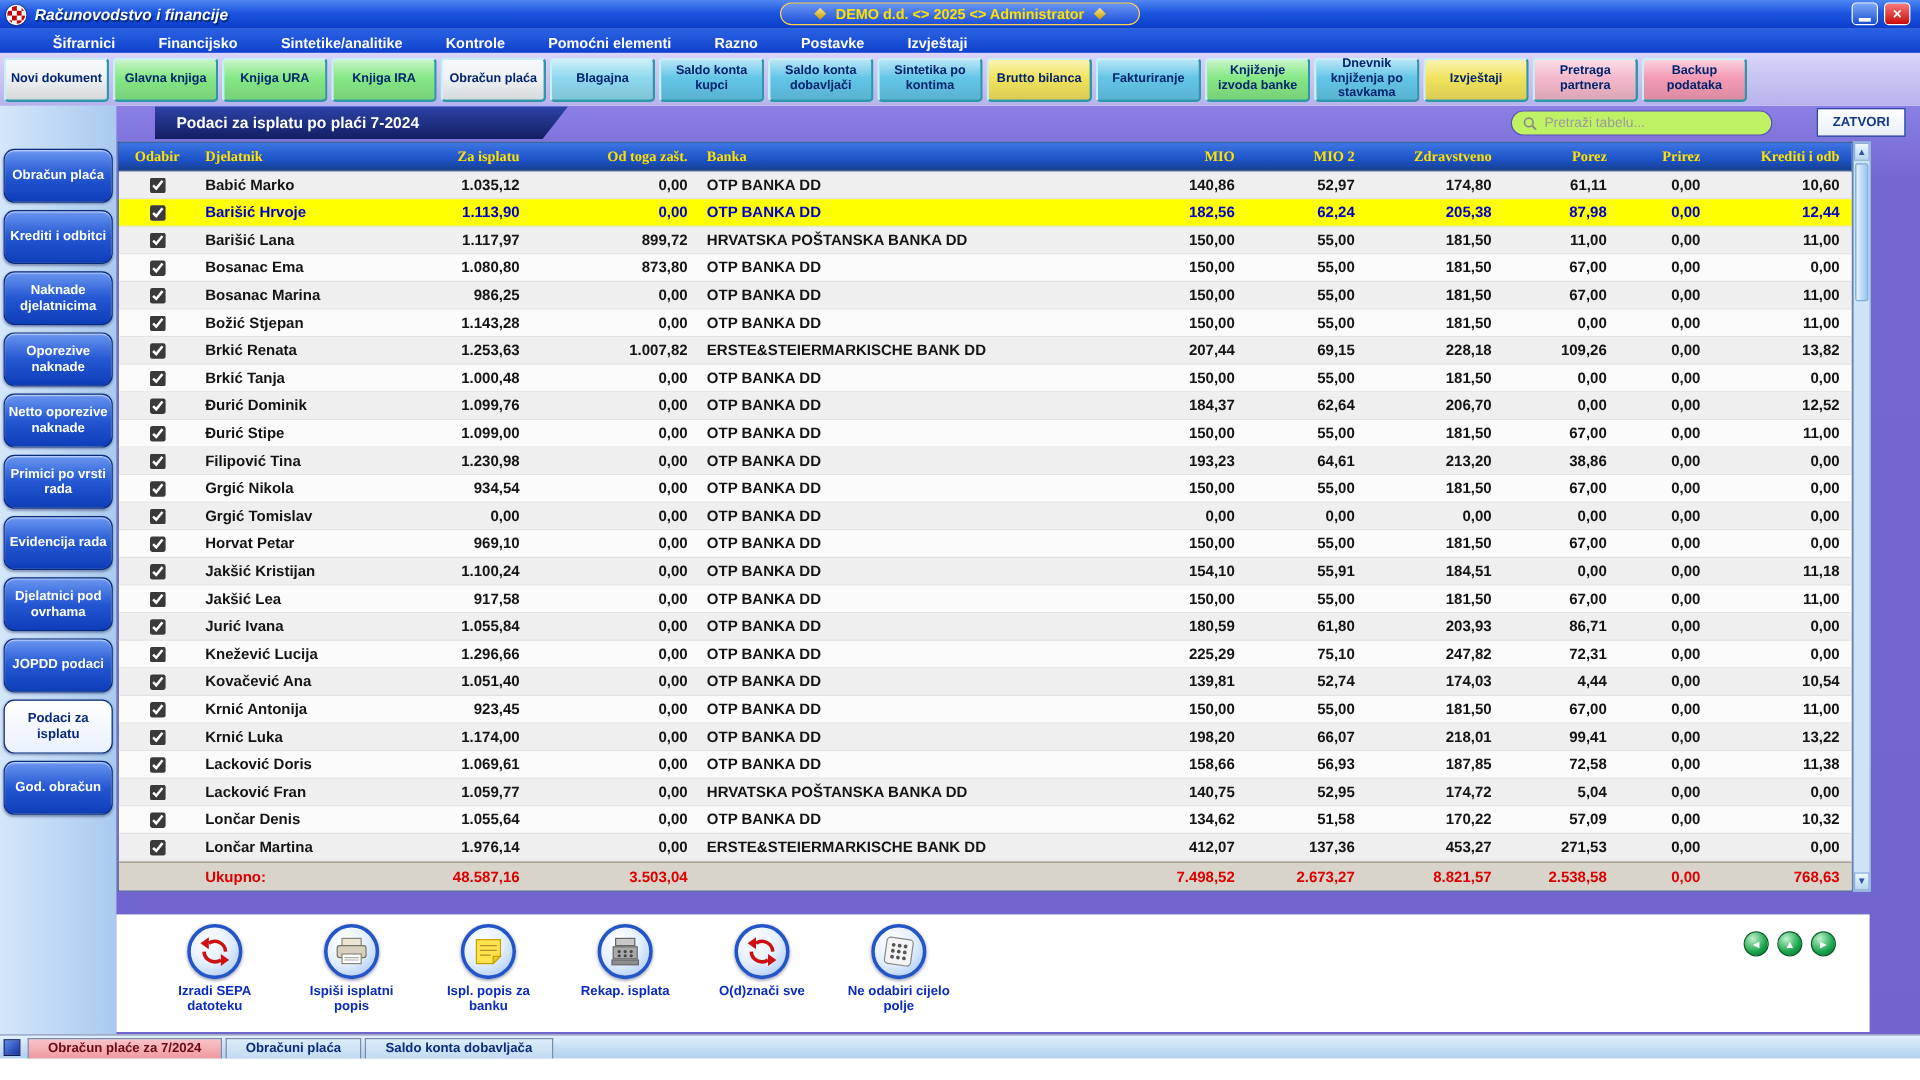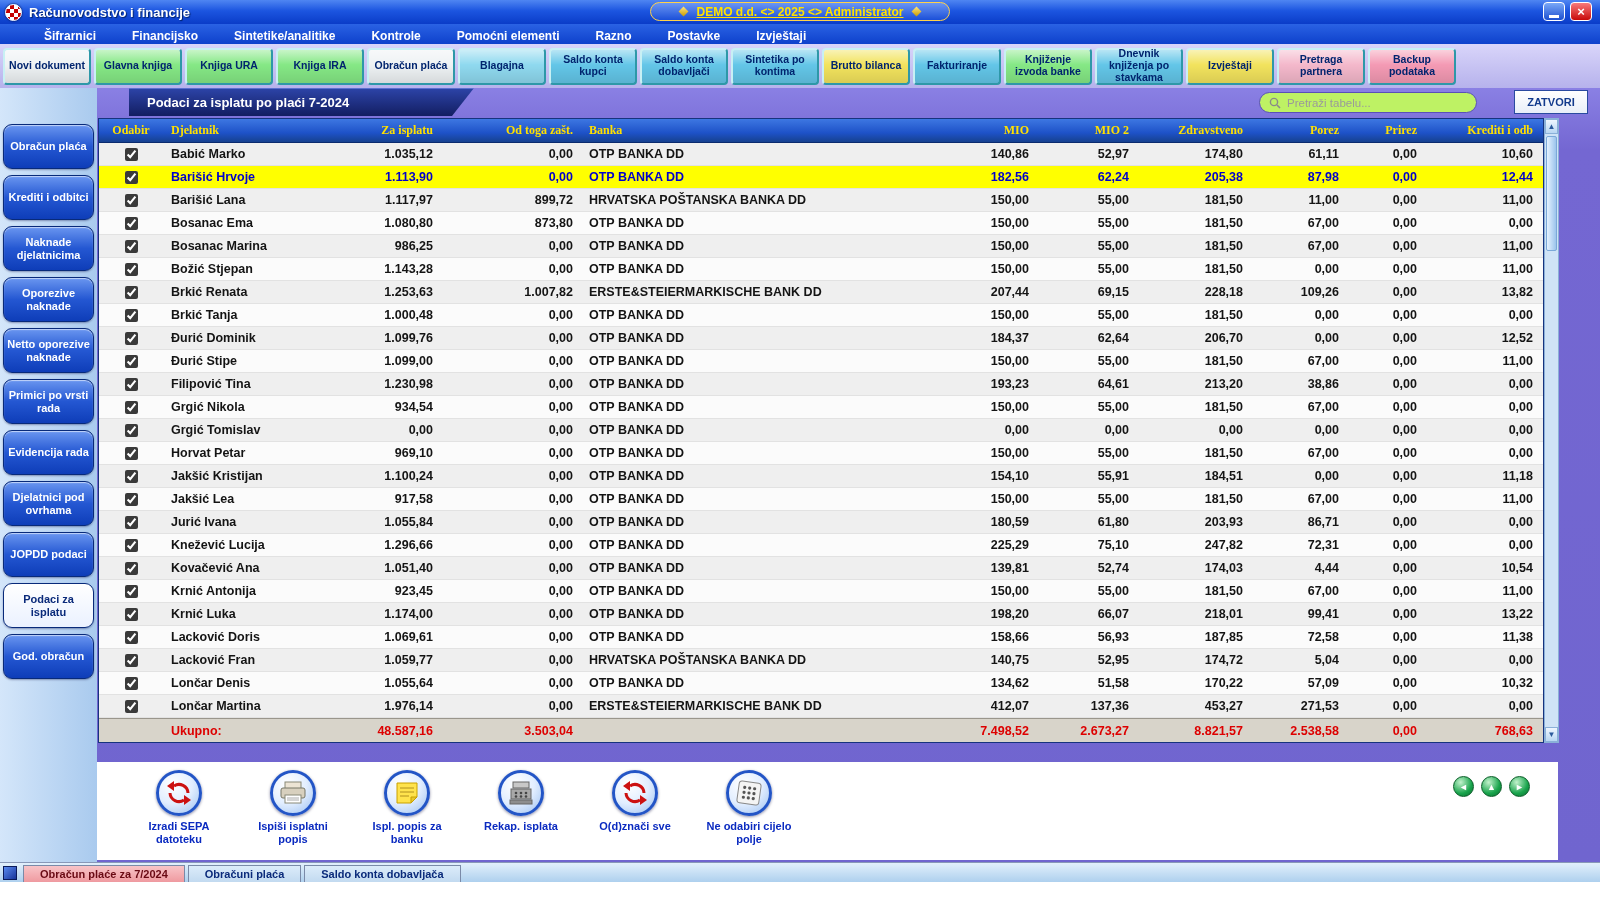--- a/index.html
+++ b/index.html
@@ -6,28 +6,28 @@
   html,body { width:1600px; height:900px; overflow:hidden; }
   body { font-family:"Liberation Sans","DejaVu Sans",sans-serif; background:#ffffff; position:relative; }
 
   
   .titlebar { position:absolute; top:0; left:0; width:1600px; height:24px;
     background:linear-gradient(180deg,#4f86f2 0%,#1c55e0 45%,#0a3cc8 100%);
     display:flex; align-items:center; padding:0 5px; z-index:30; }
   .app-icon { width:17px; height:17px; border-radius:50%; flex:0 0 auto;
     background:repeating-conic-gradient(#c40000 0% 25%, #ffffff 0% 50%);
     background-size:8px 8px; border:1px solid #ffffff; box-shadow:0 0 2px #002; }
-  .titlebar-title { color:#ffffff; font-weight:bold; font-size:13px;
+  .titlebar-title { color:#ffffff; font-style:italic; font-weight:bold; font-size:13px;
     margin-left:7px; text-shadow:1px 1px 1px #00226a; }
   .session-banner { position:absolute; left:50%; top:2px; transform:translateX(-50%);
     min-width:300px; height:19px; padding:0 18px;
     background:linear-gradient(180deg,#6a96f4,#1b4fd8);
     border:1px solid #ffd24a; border-radius:10px;
     color:#ffe100; font-weight:bold; font-size:12px;
-    display:flex; align-items:center; justify-content:center; gap:10px;text-decoration:underline; }
+    display:flex; align-items:center; justify-content:center; gap:10px; }
   .diamond { width:7px; height:7px; background:linear-gradient(135deg,#ffe680,#c89a00);
     transform:rotate(45deg); flex:0 0 auto; }
   .win-controls { position:absolute; right:8px; top:2px; display:flex; gap:5px; }
   .win-btn { width:22px; height:19px; border-radius:4px; display:flex; align-items:center;
     justify-content:center; color:#fff; font-weight:bold; font-size:13px; cursor:default;
     border:1px solid #ffffff; }
   .min-btn { background:linear-gradient(180deg,#7aa8f8,#1c50d0); }
   .min-bar { width:10px; height:3px; background:#fff; margin-top:9px; }
   .close-btn { background:linear-gradient(180deg,#f87a7a,#c80a0a); }
 

